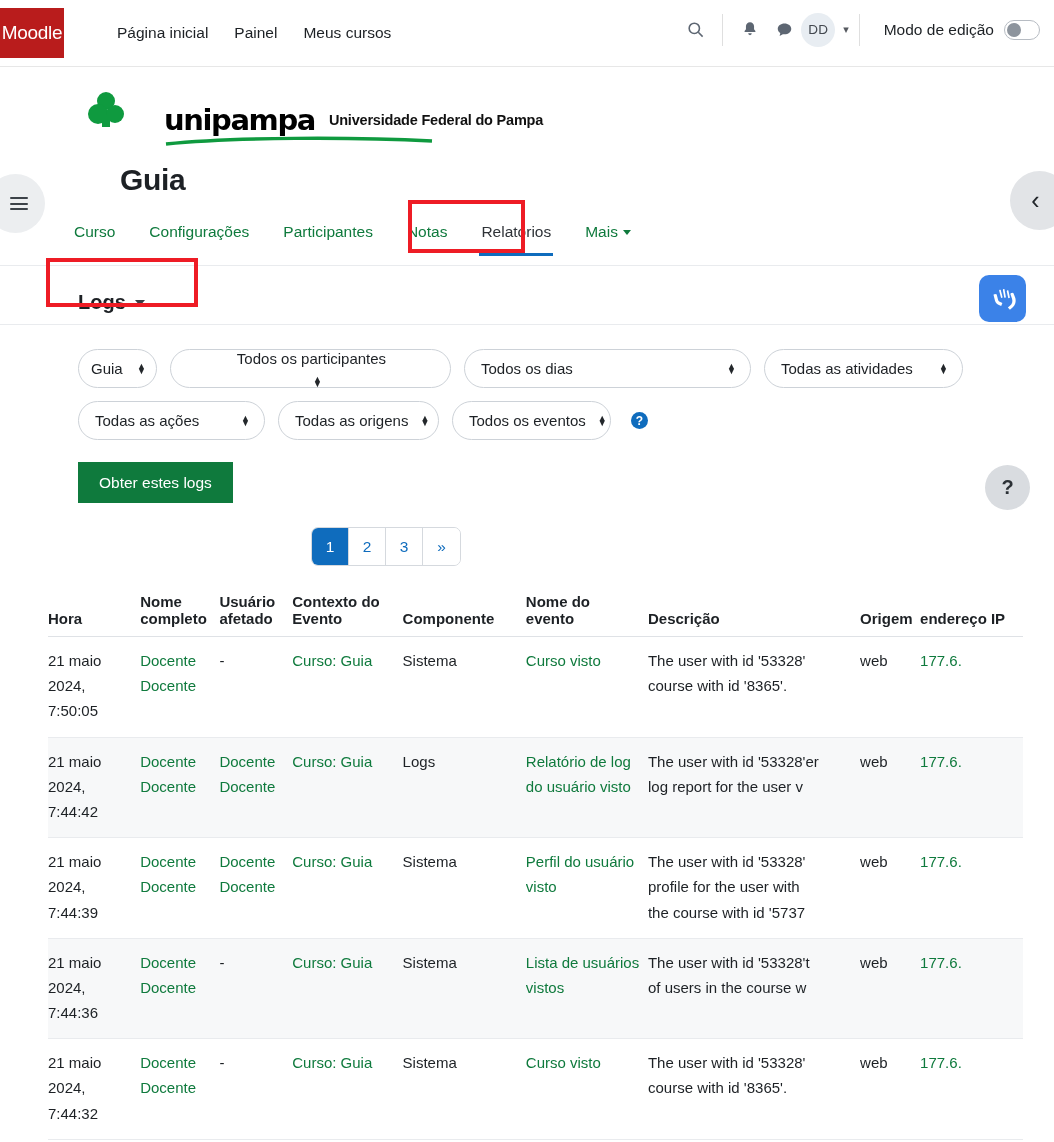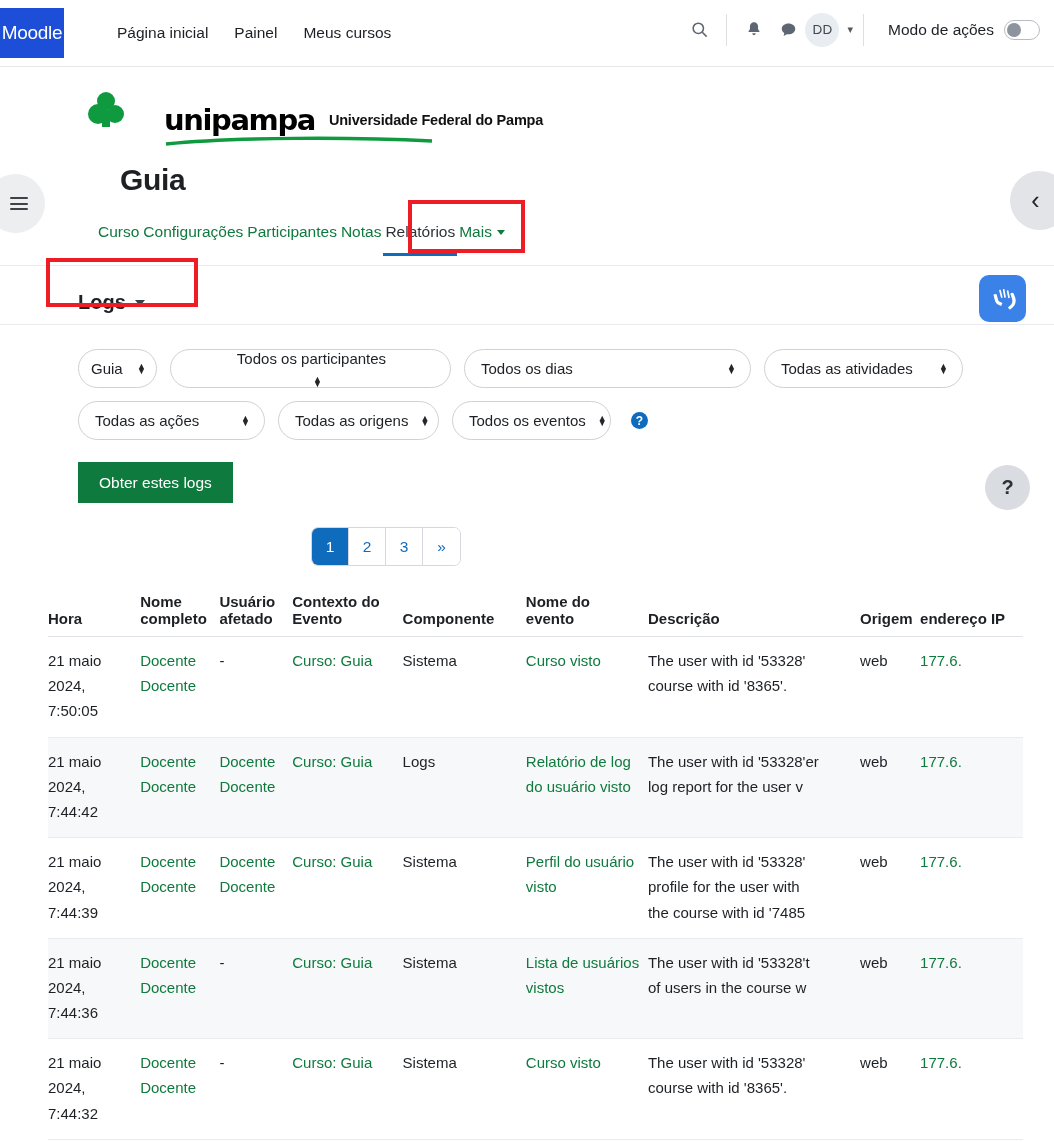--- a/index.html
+++ b/index.html
@@ -21,21 +21,21 @@
     height: 67px;
     background: #fff;
     border-bottom: 1px solid #e7e7e7;
     display: flex;
     align-items: center;
     position: relative;
   }
   #brand-logo {
     width: 64px;
     height: 50px;
-    background: #1d4ed8;
+    background: #b91c1c;
     color: #fff;
     font-size: 19px;
     font-weight: 400;
     display: flex;
     align-items: center;
     justify-content: center;
     letter-spacing: -0.3px;
     overflow: hidden;
     white-space: nowrap;
     flex: 0 0 auto;
@@ -127,23 +127,23 @@
   }
   #course-title {
     margin: 12px 0 0 120px;
     font-size: 30px; font-weight: bold; color: #1d2125;
     letter-spacing: -.3px;
   }
 
   
   #course-tabs {
     margin: 26px 0 0 0;
-    padding-left: 96px;
+    padding-left: 72px;
     height: 43px;
-    display: flex; align-items: flex-start; 
+    display: flex; align-items: flex-start; gap: 30px;
     border-bottom: 1px solid #e9ebee;
     position: relative;
   }
   .course-tab {
     color: #0f7a3d; font-size: 15.5px;
     text-decoration: none; white-space: nowrap;
     padding: 0 2px 14px 2px; position: relative;
   }
   .course-tab.active { color: #2f3338; }
   .course-tab.active::after {
@@ -308,21 +308,21 @@
     </button>
     <button class="nav-icon-btn" aria-label="messages">
       <svg width="19" height="18" viewBox="0 0 24 24" fill="#5d6672">
         <path d="M12 3.2c-5 0-9 3.2-9 7.2 0 2.3 1.3 4.3 3.4 5.6l-.9 4 4.3-2.4c.7.1 1.4.2 2.2.2 5 0 9-3.2 9-7.4S17 3.2 12 3.2z"></path>
       </svg>
     </button>
     <div id="avatar">DD</div>
     <span id="avatar-caret">▾</span>
     <div class="nav-sep"></div>
     <div id="editmode-wrap">
-      <span id="editmode-label">Modo de ações</span>
+      <span id="editmode-label">Modo de edição</span>
       <div id="editmode-toggle"></div>
     </div>
   </div>
 </div>
 
 <div id="page">
 
   <button id="drawer-toggle" aria-label="open drawer">
     <span class="bars">
         <span></span>
@@ -488,21 +488,21 @@
             <td><span>web</span></td>
             <td><a href="#">177.6.</a></td>
           </tr>
           <tr>
             <td><span>21 maio 2024, 7:44:39</span></td>
             <td><a href="#">Docente Docente</a></td>
             <td><a href="#">Docente Docente</a></td>
             <td><a href="#">Curso: Guia</a></td>
             <td><span>Sistema</span></td>
             <td><a href="#">Perfil do usuário visto</a></td>
-            <td><span class="desc-cell"><span>The user with id '53328'</span><span>profile for the user with</span><span>the course with id '7485</span></span></td>
+            <td><span class="desc-cell"><span>The user with id '53328'</span><span>profile for the user with</span><span>the course with id '5737</span></span></td>
             <td><span>web</span></td>
             <td><a href="#">177.6.</a></td>
           </tr>
           <tr>
             <td><span>21 maio 2024, 7:44:36</span></td>
             <td><a href="#">Docente Docente</a></td>
             <td><span>-</span></td>
             <td><a href="#">Curso: Guia</a></td>
             <td><span>Sistema</span></td>
             <td><a href="#">Lista de usuários vistos</a></td>

